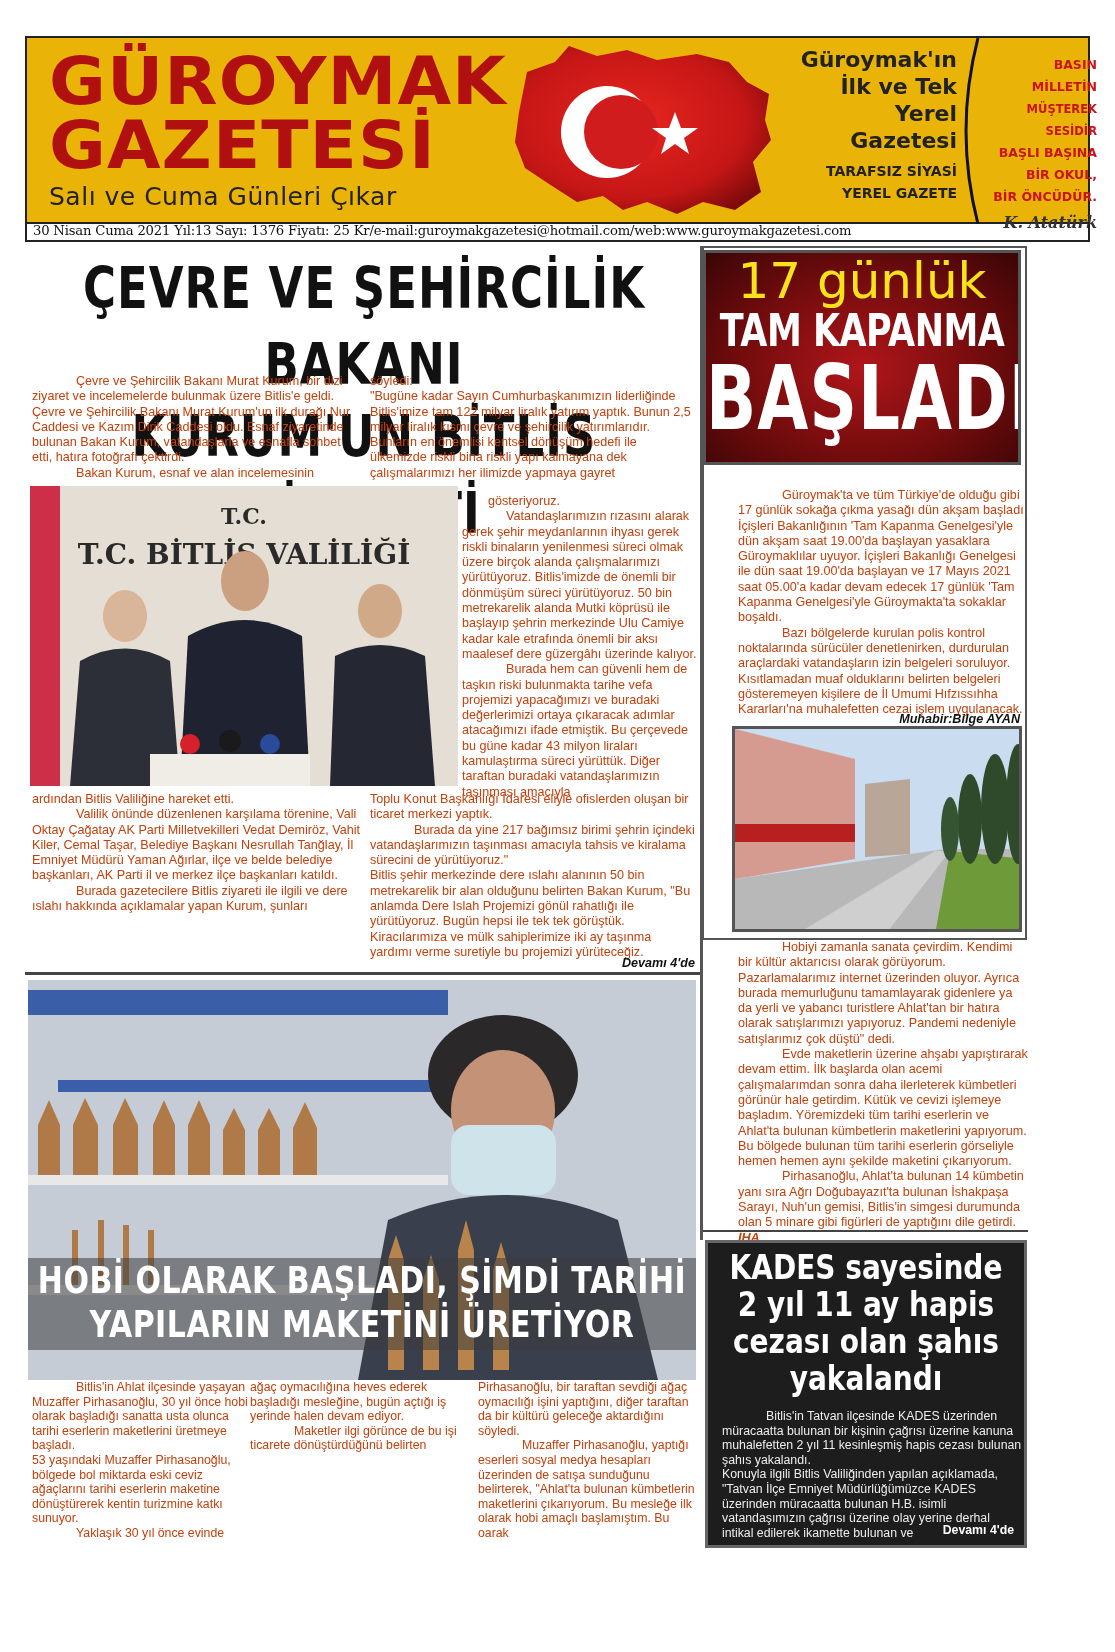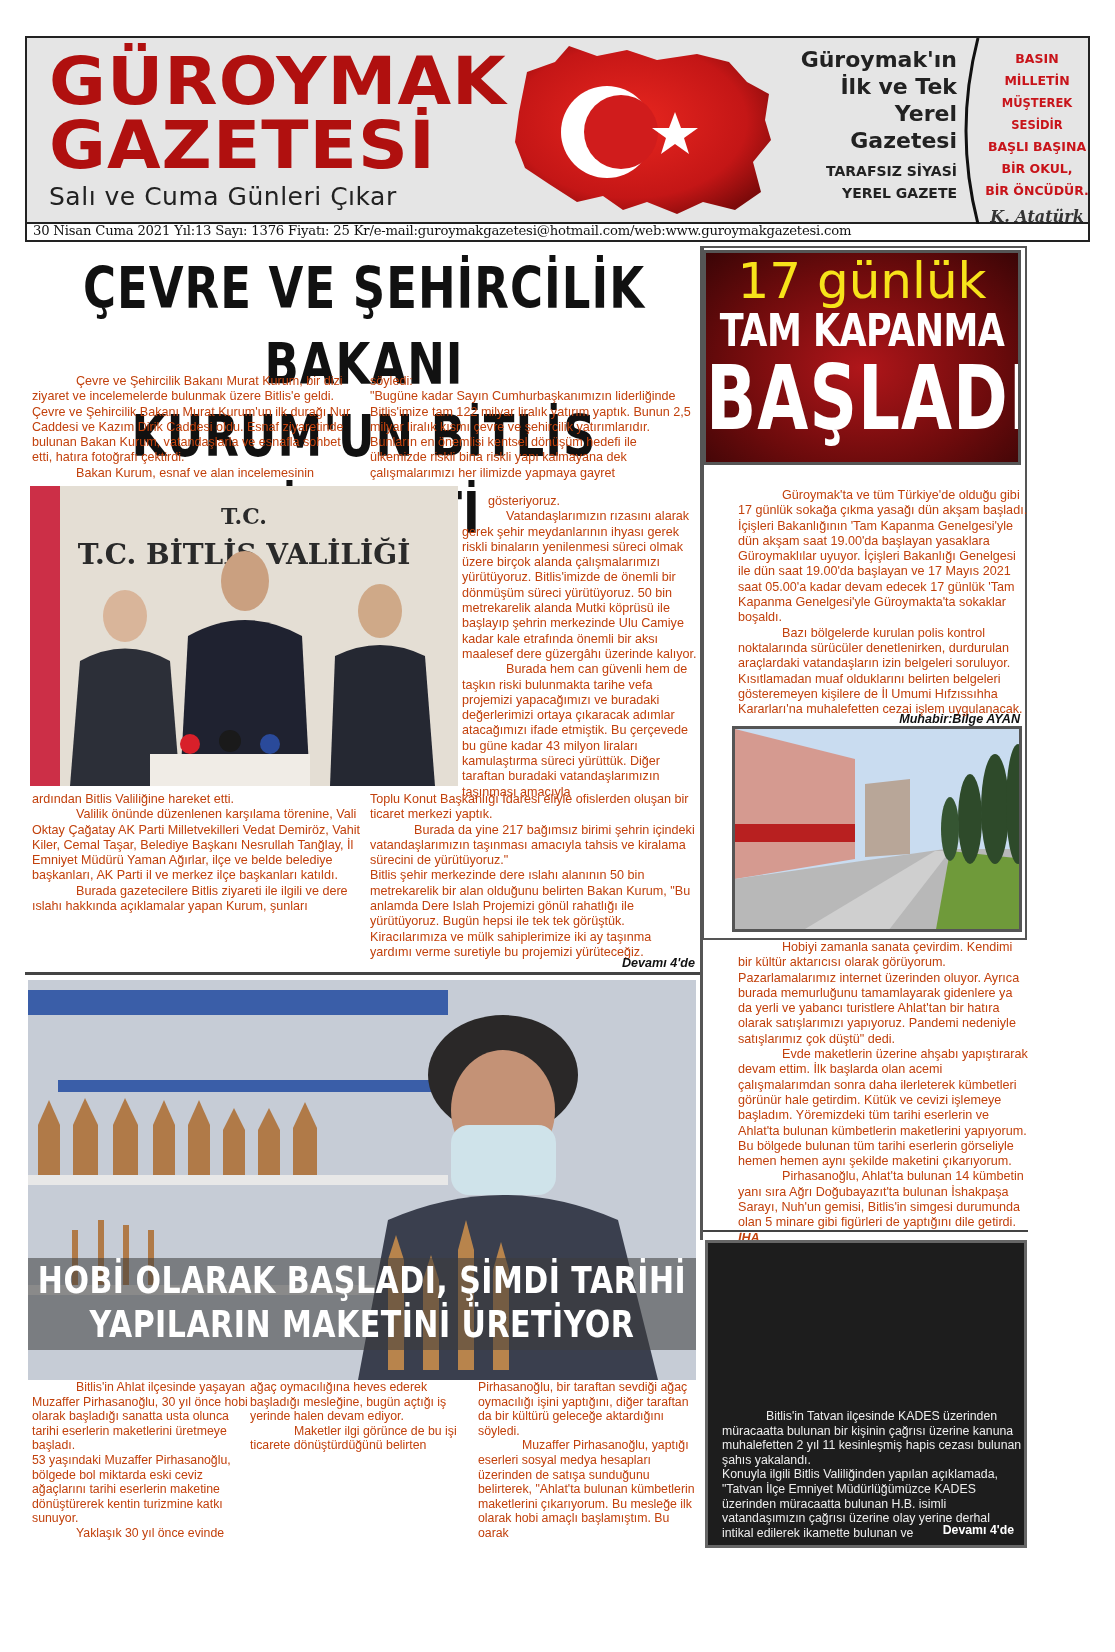--- a/index.html
+++ b/index.html
@@ -1,29 +1,29 @@
 <!DOCTYPE html>
 <html><head>
 <meta charset="utf-8">
 <style>
   * { box-sizing: border-box; margin: 0; padding: 0; }
   html, body { width: 1115px; height: 1652px; background: #fff; overflow: hidden; }
   body { font-family: "Liberation Sans", sans-serif; color: #111; position: relative; }
 
   
-  .masthead { position: absolute; left: 25px; top: 36px; width: 1065px; height: 188px; border: 2px solid #222; background: #e5e5e5; }
+  .masthead { position: absolute; left: 25px; top: 36px; width: 1065px; height: 188px; border: 2px solid #222; background: #eab308; }
   .logo-block { position: absolute; left: 22px; top: 12px; width: 440px; }
   .logo-line { font-family: "DejaVu Sans", sans-serif; font-weight: 900; color: #b0100f; font-size: 66px; line-height: 64px; letter-spacing: 1px; transform: scaleX(1.05); transform-origin: left; }
   .logo-sub { font-family: "DejaVu Sans", sans-serif; font-size: 25px; color: #222; margin-top: 4px; letter-spacing: 0.5px; }
   .flag-map { position: absolute; left: 480px; top: 4px; width: 270px; height: 175px; }
   .tagline { position: absolute; left: 760px; top: 8px; width: 170px; text-align: right; font-family: "DejaVu Sans", sans-serif; font-weight: bold; color: #222; }
   .tagline .big { font-size: 22px; line-height: 27px; }
   .tagline .small { font-size: 14px; line-height: 22px; margin-top: 6px; }
   .divider-curve { position: absolute; left: 925px; top: 0; width: 30px; height: 186px; }
-  .quote { position: absolute; left: 950px; top: 10px; width: 120px; text-align: center; font-family: "DejaVu Sans", sans-serif; font-weight: bold; color: #c8141a; font-size: 12.5px; line-height: 22px; }
+  .quote { position: absolute; left: 950px; top: 16px; width: 120px; text-align: right; font-family: "DejaVu Sans", sans-serif; font-weight: bold; color: #c8141a; font-size: 12.5px; line-height: 22px; }
   .signature { font-family: "DejaVu Serif", serif; font-style: italic; color: #333; font-size: 16px; margin-top: 4px; }
 
   .infobar { position: absolute; left: 25px; top: 222px; width: 1065px; height: 20px; border: 2px solid #222; border-top: none; font-family: "DejaVu Serif", serif; font-weight: normal; font-size: 13.2px; line-height: 18px; padding-left: 6px; white-space: nowrap; overflow: hidden; letter-spacing: -0.2px; }
 
   
   .main-headline { position: absolute; left: 28px; top: 250px; width: 672px; text-align: center; font-family: "DejaVu Sans", sans-serif; font-weight: 900; font-size: 45px; line-height: 60px; letter-spacing: 1px; color: #111; transform: scaleY(1.28); transform-origin: top; }
 
   .text { font-size: 12.6px; line-height: 15.3px; color: #c2410c; }
   .text p { text-indent: 0; }
   .text .ind { text-indent: 44px; }
@@ -267,18 +267,24 @@
 <div class="col-h2 text">
   <p>ağaç oymacılığına heves ederek başladığı mesleğine, bugün açtığı iş yerinde halen devam ediyor.</p>
   <p class="ind">Maketler ilgi görünce de bu işi ticarete dönüştürdüğünü belirten</p>
 </div>
 <div class="col-h3 text">
   <p>Pirhasanoğlu, bir taraftan sevdiği ağaç oymacılığı işini yaptığını, diğer taraftan da bir kültürü geleceğe aktardığını söyledi.</p>
   <p class="ind">Muzaffer Pirhasanoğlu, yaptığı eserleri sosyal medya hesapları üzerinden de satışa sunduğunu belirterek, "Ahlat'ta bulunan kümbetlerin maketlerini çıkarıyorum. Bu mesleğe ilk olarak hobi amaçlı başlamıştım. Bu oarak</p>
 </div>
 
 <div class="kades-box">
+  <div class="kades-head">
+    <div>KADES sayesinde</div>
+    <div>2 yıl 11 ay hapis</div>
+    <div>cezası olan şahıs</div>
+    <div>yakalandı</div>
+  </div>
   <div class="kades-text text">
     <p class="ind" style="color:#eee">Bitlis'in Tatvan ilçesinde KADES üzerinden müracaatta bulunan bir kişinin çağrısı üzerine kanuna muhalefetten 2 yıl 11 kesinleşmiş hapis cezası bulunan şahıs yakalandı.</p>
     <p style="color:#eee">Konuyla ilgili Bitlis Valiliğinden yapılan açıklamada, "Tatvan İlçe Emniyet Müdürlüğümüzce KADES üzerinden müracaatta bulunan H.B. isimli vatandaşımızın çağrısı üzerine olay yerine derhal intikal edilerek ikamette bulunan ve</p>
   </div>
   <div class="kades-devami">Devamı 4'de</div>
 </div>
 
 </body></html>

